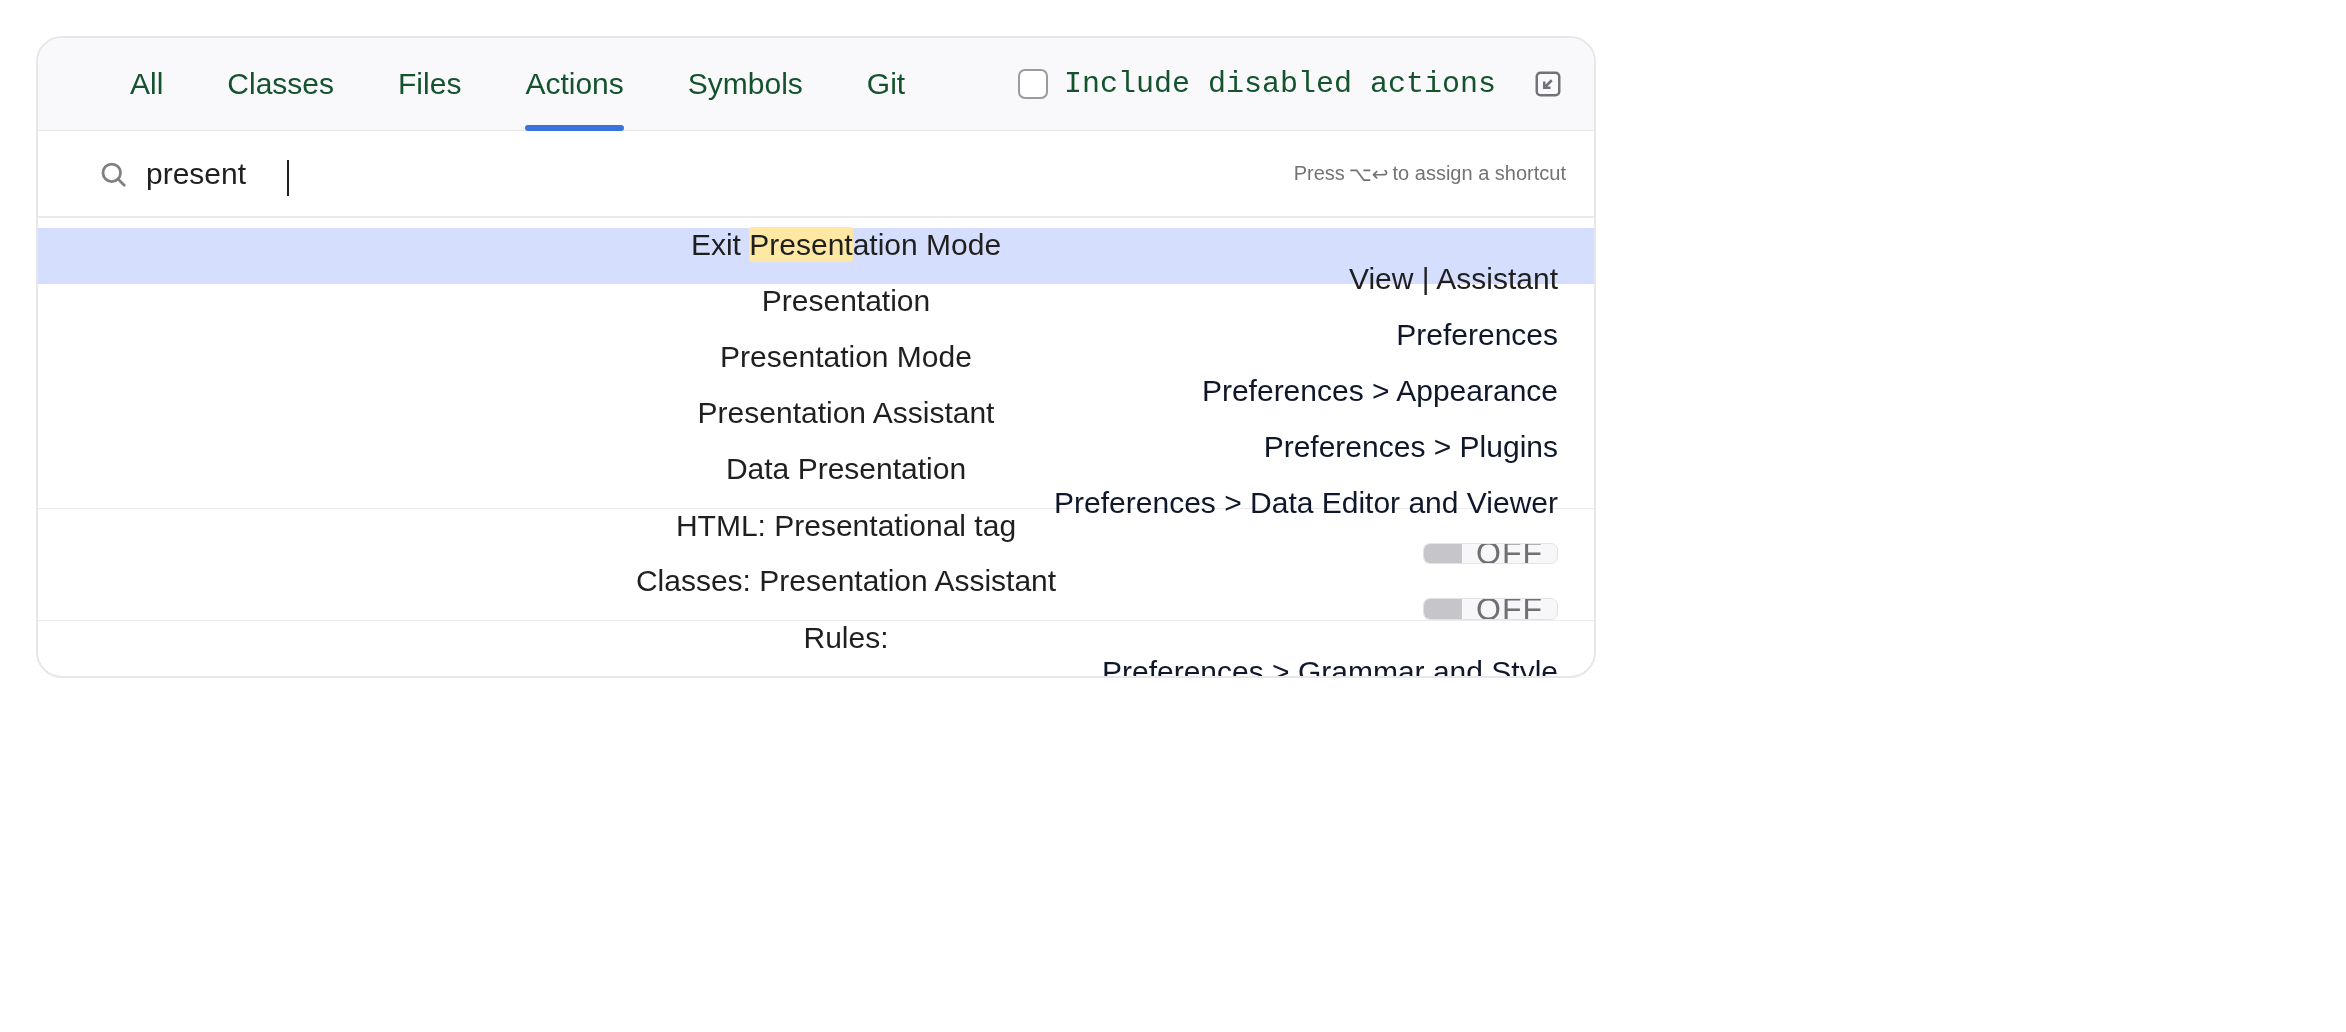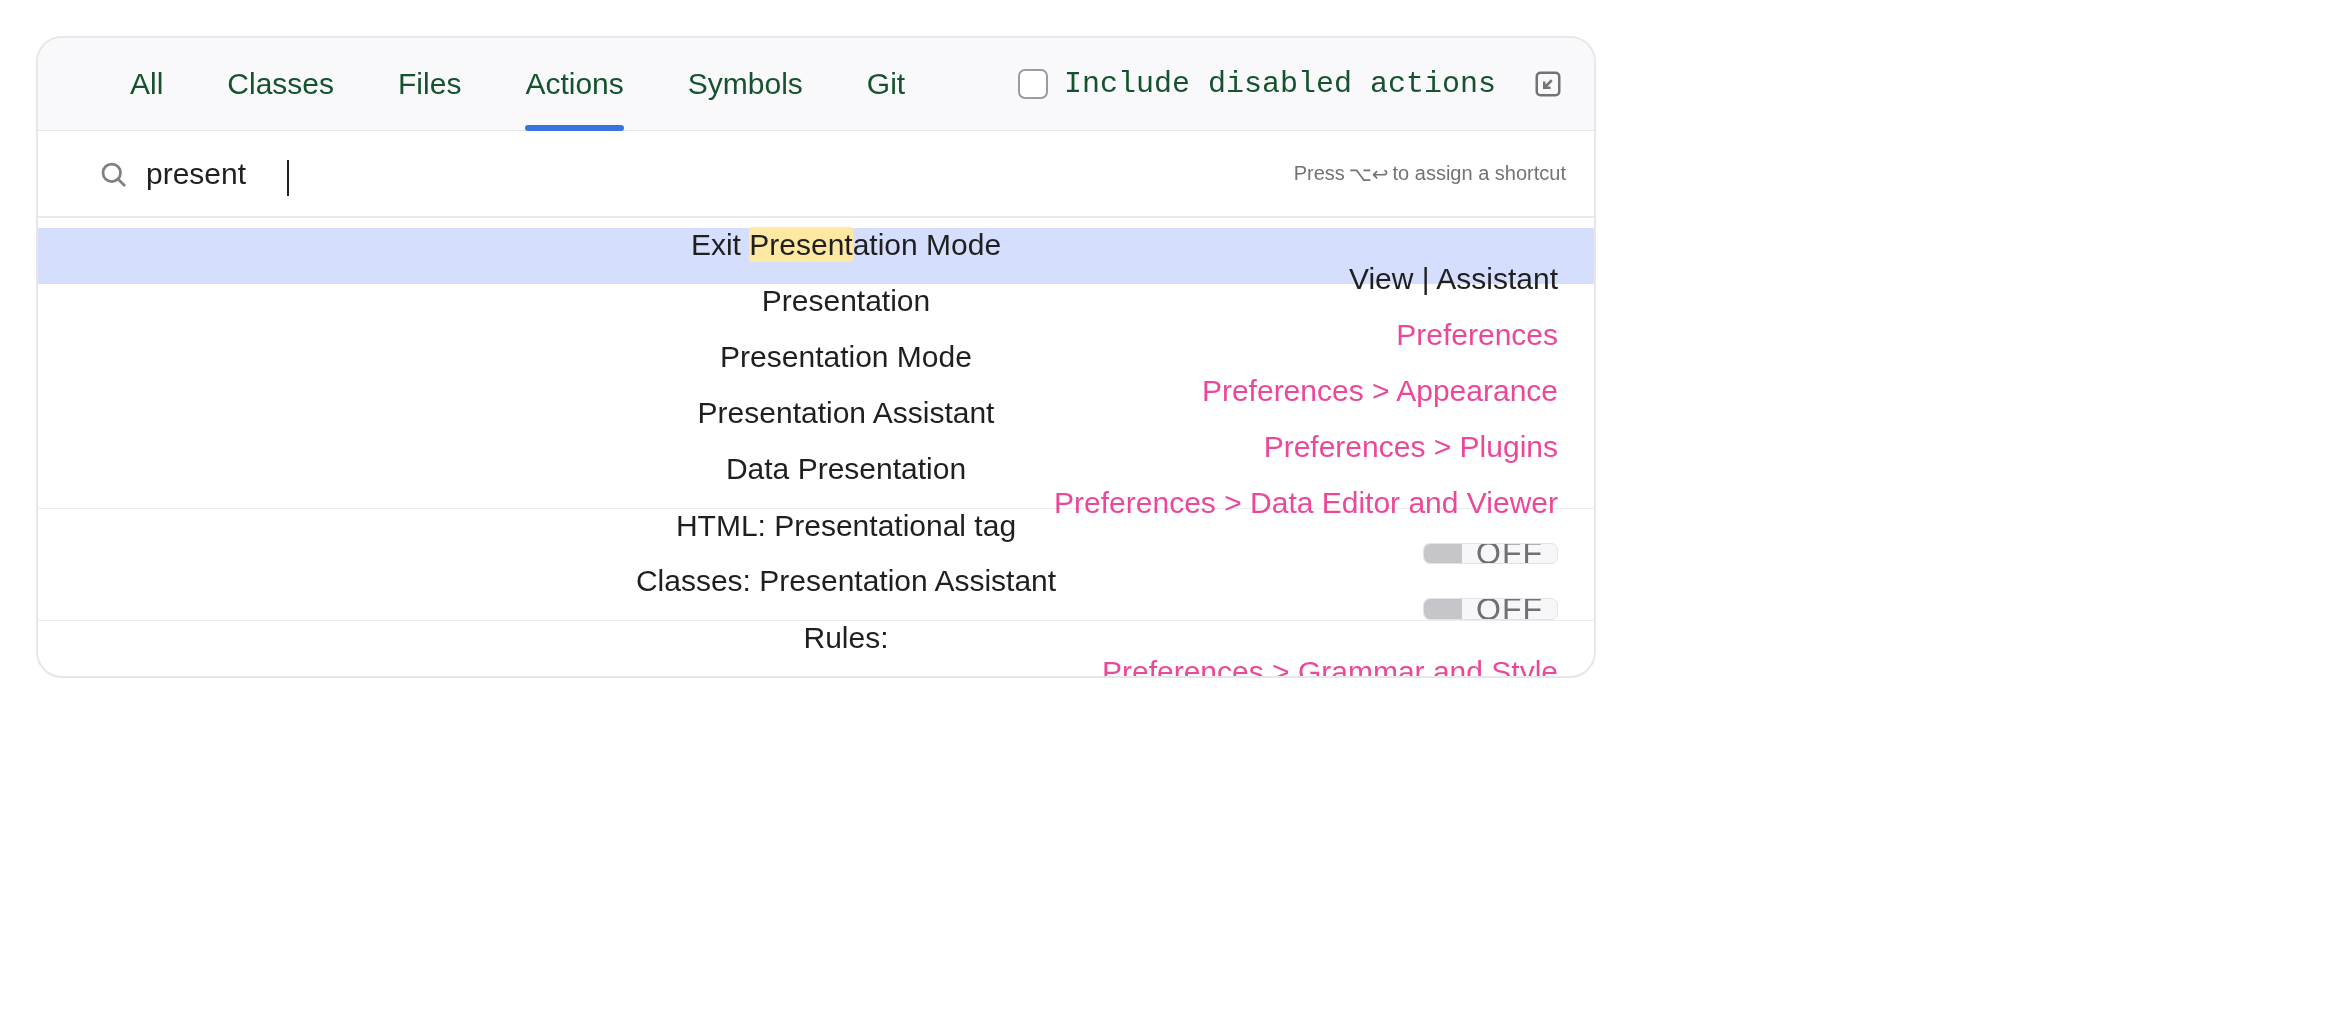--- a/index.html
+++ b/index.html
@@ -58,21 +58,21 @@
     position: absolute; right: -3px; top: 3px; width: 2.5px; height: 36px; background: #1f1f1f;
   }
   .hint { margin-left: auto; font-size: 20px; color: #737373; display: flex; align-items: center; gap: 4px; }
 
   
   .results { padding-top: 10px; }
   .row {
     display: flex; align-items: center; height: 56px; padding: 0 36px 0 96px;
     font-size: 30px; color: #1f1f1f; flex-direction: column;
   }
-  .row .path { margin-left: auto; color: #ec4899; }
+  .row .path { margin-left: auto; color: #0f172a; }
   .row.selected { background: #d6defd; }
   .row.selected .path { color: #1f1f1f; }
   .row.sep-above { border-top: 1px solid #ececee; }
 
   .hl { background: #ffe8a3; border-radius: 3px; padding: 1px 0; }
 
   .toggle {
     margin-left: auto; display: flex; align-items: center; height: 36px;
     border-radius: 7px; overflow: hidden; background: #f7f7f9; border: 1px solid #e3e3e6;
   }

